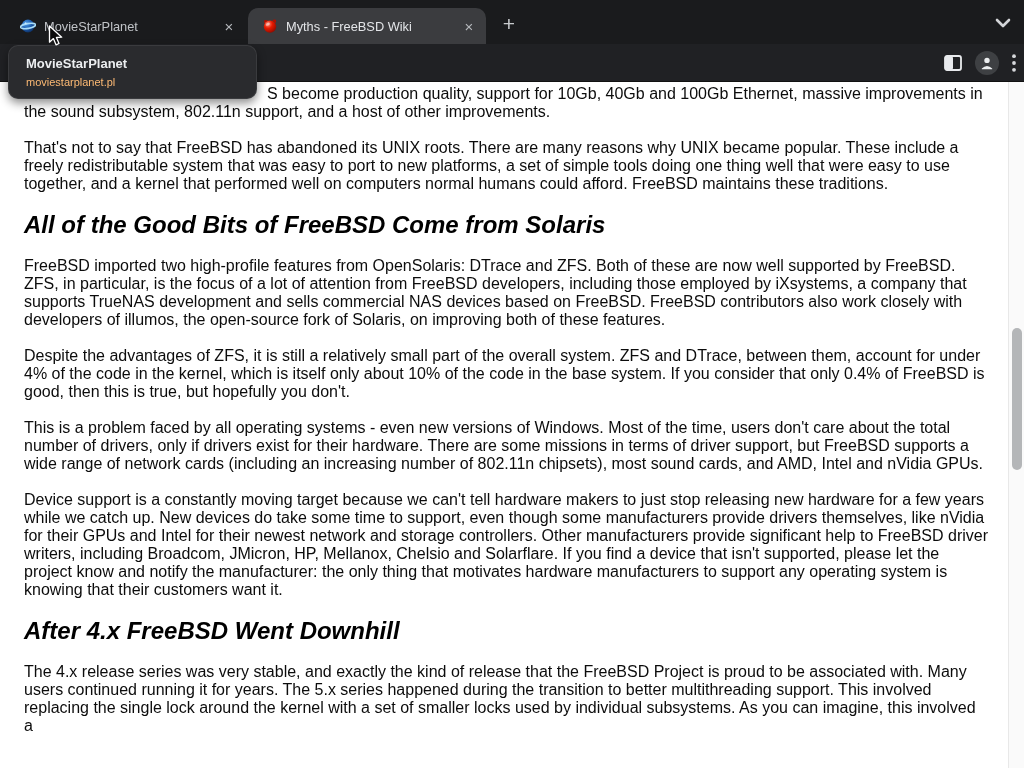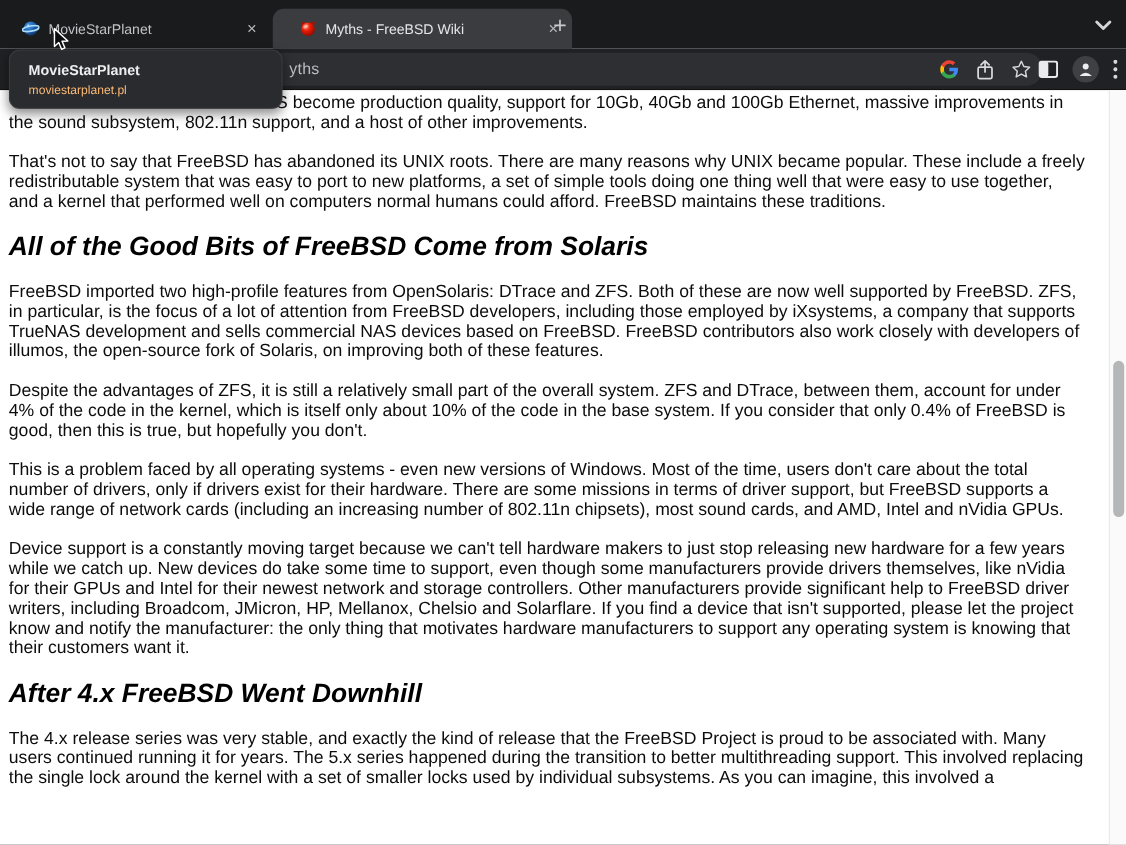--- a/index.html
+++ b/index.html
@@ -5,21 +5,21 @@
   html,body{margin:0;padding:0;background:#000;}
   *{box-sizing:border-box;}
   .browser{
     position:relative;width:1024px;height:768px;overflow:hidden;
     font-family:"Liberation Sans",sans-serif;background:#fff;
   }
   
   .tabstrip{position:absolute;left:0;top:0;width:1024px;height:44px;background:#1a1b1d;}
   .tab{position:absolute;top:8px;height:36px;display:flex;align-items:center;}
   .tab-inactive{left:10px;width:236px;padding-left:10px;}
-  .tab-active{left:248px;width:272px;background:#3b3c3f;border-radius:10px 10px 0 0;padding-left:24px;}
+  .tab-active{left:248px;width:238px;background:#3b3c3f;border-radius:10px 10px 0 0;padding-left:14px;}
   .favicon{width:16px;height:16px;flex:0 0 16px;}
   .tab-title{font-size:12.8px;margin-left:8px;white-space:nowrap;overflow:hidden;flex:1;}
   .tab-inactive .tab-title{color:#c0c3c7;}
   .tab-active .tab-title{color:#e3e5e8;}
   .tab-close{width:18px;height:18px;margin-right:8px;display:flex;align-items:center;justify-content:center;flex:0 0 18px;color:#b7babe;font-size:15px;line-height:1;border-radius:50%;}
   .newtab-btn{position:absolute;left:497px;top:13px;width:24px;height:24px;color:#c7cacd;font-size:21px;line-height:22px;text-align:center;}
   .tabsearch-btn{position:absolute;left:993px;top:15px;width:20px;height:16px;}
   
   .toolbar{position:absolute;left:0;top:44px;width:1024px;height:38px;background:#202124;border-bottom:1px solid #111;}
   .omnibox{position:absolute;left:140px;top:4px;width:808px;height:30px;border-radius:15px;background:#2e2f32;}
@@ -32,21 +32,21 @@
     position:absolute;left:8px;top:45px;width:249px;height:54px;z-index:30;
     background:#2a2b2e;border:1px solid rgba(255,255,255,.08);border-radius:10px;
     box-shadow:0 4px 10px rgba(0,0,0,.45);padding:9px 16px 0 17px;
   }
   .hover-card .hc-title{font-size:13px;font-weight:700;color:#eceef0;line-height:18px;white-space:nowrap;}
   .hover-card .hc-domain{font-size:11px;color:#fdba74;line-height:19px;white-space:nowrap;}
   
   .cursor{position:absolute;left:48px;top:25px;z-index:40;}
   
   .content{position:absolute;left:0;top:82px;width:1024px;height:686px;background:#fff;overflow:hidden;}
-  .page{margin:0;padding:3px 36px 0 8px;width:1024px;color:#0c0c0c;}
+  .page{margin:0;padding:3px 36px 0 24px;width:1024px;color:#0c0c0c;}
   .page p{font-size:16px;line-height:18px;margin:18px 0;letter-spacing:0;}
   .page p.first-p{margin-top:0;text-indent:243px;}
   .page h2{font-size:24px;line-height:28px;margin:18px 0 14px 0;font-weight:700;color:#000;letter-spacing:0;font-style:italic;}
   
   .scrollbar{position:absolute;right:0;top:82px;width:16px;height:686px;background:#fafafa;border-left:1px solid #e8e8e8;z-index:20;}
   .scroll-thumb{position:absolute;left:3px;top:246px;width:10px;height:142px;border-radius:5px;background:#b4b6b8;}
 </style>
 </head>
 <body>
 
@@ -92,40 +92,20 @@
     </div>
 
     <div class="newtab-btn">+</div>
 
     <svg class="tabsearch-btn" viewBox="0 0 20 16">
       <path d="M4 5 L10 11 L16 5" fill="none" stroke="#d3d5d8" stroke-width="2.6" stroke-linecap="round" stroke-linejoin="round"></path>
     </svg>
   </div>
 
   <div class="toolbar">
-    <div class="omnibox">
-      <span class="url-text">yths</span>
-      <div class="omni-icons">
-        <svg width="18" height="18" viewBox="0 0 48 48">
-          <path fill="#4285f4" d="M45.12 24.5c0-1.56-.14-3.06-.4-4.5H24v8.51h11.84c-.51 2.75-2.06 5.08-4.39 6.64v5.52h7.11c4.16-3.83 6.56-9.47 6.56-16.17z"></path>
-          <path fill="#34a853" d="M24 46c5.94 0 10.92-1.97 14.56-5.33l-7.11-5.52c-1.97 1.32-4.49 2.1-7.45 2.1-5.73 0-10.58-3.87-12.31-9.07H4.34v5.7C7.96 41.07 15.4 46 24 46z"></path>
-          <path fill="#fbbc05" d="M11.69 28.18C11.25 26.86 11 25.45 11 24s.25-2.86.69-4.18v-5.7H4.34C2.85 17.09 2 20.45 2 24s.85 6.91 2.34 9.88l7.35-5.7z"></path>
-          <path fill="#ea4335" d="M24 10.75c3.23 0 6.13 1.11 8.41 3.29l6.31-6.31C34.91 4.18 29.93 2 24 2 15.4 2 7.96 6.93 4.34 14.12l7.35 5.7c1.73-5.2 6.58-9.07 12.31-9.07z"></path>
-        </svg>
-        <svg width="17" height="19" viewBox="0 0 17 19">
-          <g fill="none" stroke="#d6d8db" stroke-width="1.6" stroke-linecap="round" stroke-linejoin="round">
-            <rect x="2.2" y="7" width="12.6" height="10.4" rx="1.4"></rect>
-            <path d="M8.5 1.6 V11.4 M4.8 4.9 L8.5 1.3 L12.2 4.9"></path>
-          </g>
-        </svg>
-        <svg width="19" height="18" viewBox="0 0 24 23">
-          <path d="M12 2.2 L14.9 8.3 L21.6 9.1 L16.7 13.7 L18 20.3 L12 17 L6 20.3 L7.3 13.7 L2.4 9.1 L9.1 8.3 Z" fill="none" stroke="#d6d8db" stroke-width="1.7" stroke-linejoin="round"></path>
-        </svg>
-      </div>
-    </div>
     <div class="tb-right">
       <svg width="18" height="16" viewBox="0 0 18 16">
         <rect x="1" y="1" width="16" height="14" rx="2" fill="none" stroke="#e8eaed" stroke-width="1.8"></rect>
         <rect x="1" y="1" width="8" height="14" rx="2" fill="#e8eaed"></rect>
       </svg>
       <div class="avatar-btn">
         <svg width="16" height="16" viewBox="0 0 16 16">
           <circle cx="8" cy="5.4" r="2.7" fill="#eceef0"></circle>
           <path d="M2.8 13.6 Q8 8.6 13.2 13.6 L13.2 14.2 L2.8 14.2 Z" fill="#eceef0"></path>
         </svg>

